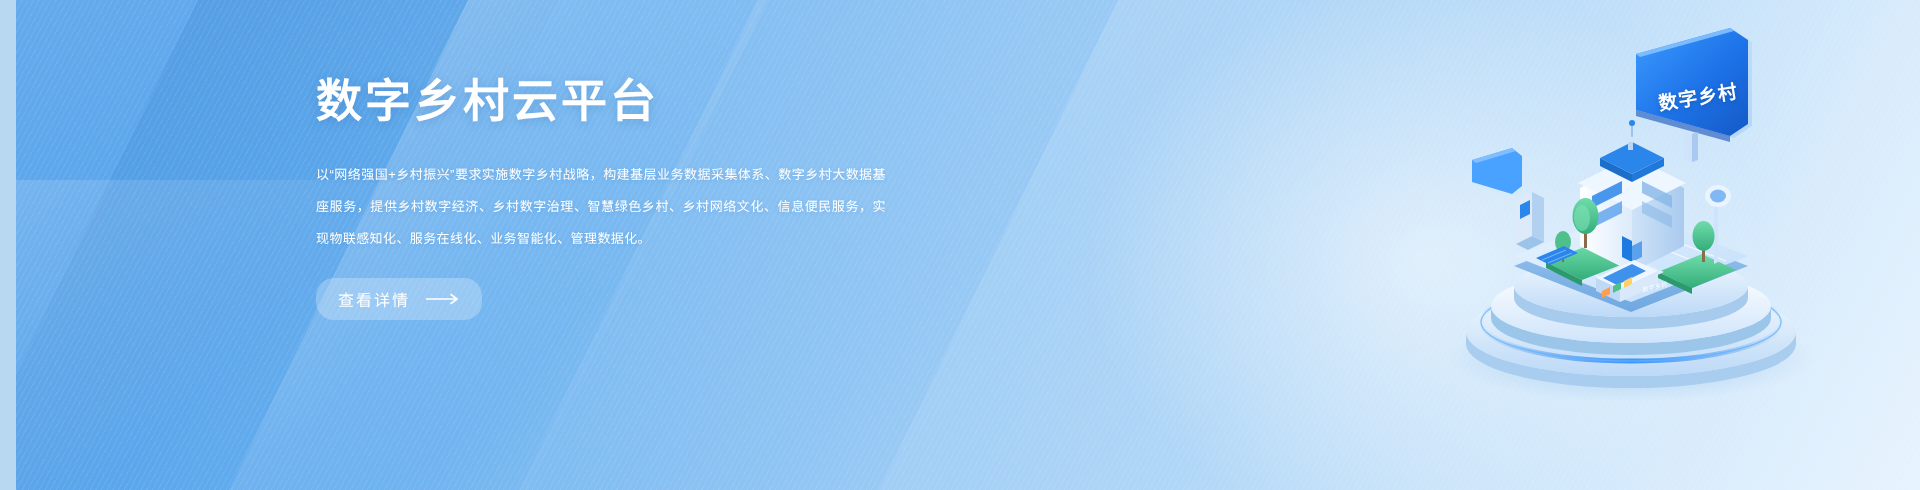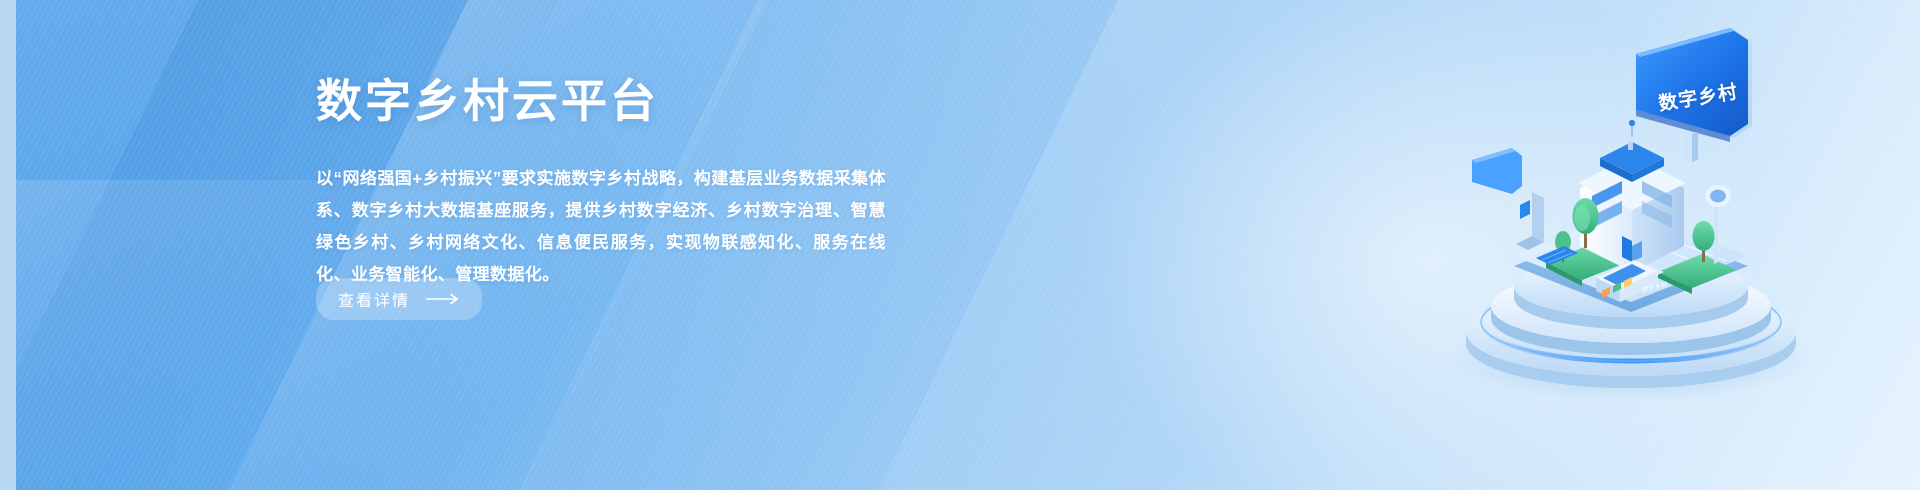--- a/index.html
+++ b/index.html
@@ -69,24 +69,23 @@
   .title{
     margin:0;padding:0;
     position:absolute;top:72px;left:0;
     font-size:46px;line-height:58px;font-weight:bold;color:#ffffff;
     letter-spacing:3px;
     text-shadow:0 2px 10px rgba(30,90,160,.25);
     white-space:nowrap;
   }
   .desc{
     position:absolute;top:146px;left:0;width:570px;
-    font-size:17px;line-height:32px;color:#ffffff;
+    font-size:13px;line-height:32px;color:#ffffff;
     letter-spacing:.4px;text-align:justify;
     text-shadow:0 1px 4px rgba(40,100,170,.18);
-    font-weight:bold;
   }
   .btn{
     position:absolute;top:278px;left:0;
     display:inline-flex;align-items:center;gap:16px;
     box-sizing:border-box;
     height:42px;padding:0 22px;
     border:none;border-radius:18px;
     background:rgba(255,255,255,.26);
     color:#ffffff;font-size:16px;letter-spacing:2px;
     font-family:Liberation Mono, monospace;

